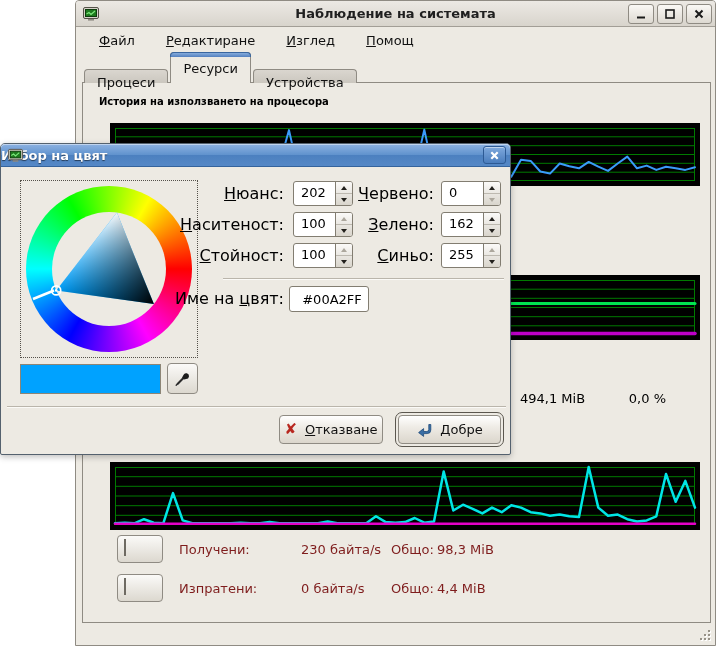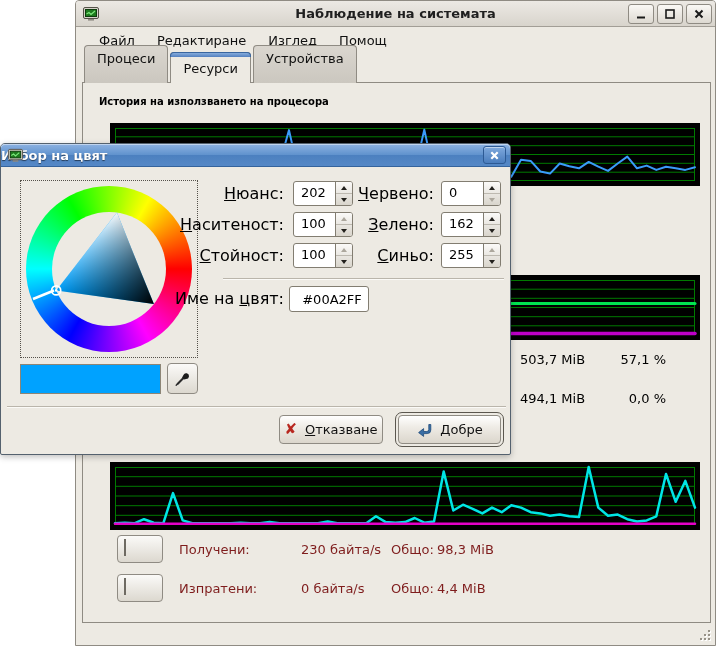--- a/index.html
+++ b/index.html
@@ -12,27 +12,27 @@
     background:#EDEAE3; border:1px solid #8F8B83; border-radius:4px 4px 0 0; }
   .titlebar { position:relative; height:26px; display:flex; align-items:center; justify-content:center;
     border-bottom:1px solid #A29E96; border-radius:3px 3px 0 0; }
   .titlebar.inactive { background:linear-gradient(#ECE9E4,#D8D4CC); }
   .titlebar .title-text { font-size:13px; font-weight:bold; color:#1F1F1F; }
   .app-icon { position:absolute; left:6px; top:4px; width:18px; height:18px; }
   .win-btns { position:absolute; right:3px; top:3px; display:flex; gap:3px; }
   .wbtn { width:26px; height:20px; border:1px solid #8F8B83; border-radius:3px;
     background:linear-gradient(#FAF8F5,#DDD9D1); display:flex; align-items:center; justify-content:center; }
 
-  .menubar { position:relative; height:26px; display:flex; align-items:center; padding-left:14px; gap:4px; }
+  .menubar { position:relative; height:26px; display:flex; align-items:center; padding-left:14px; gap:13px; }
   .menu-item { font-size:13px; color:#111; padding:3px 9px; }
 
   .tabs { position:absolute; top:52px; left:8px; height:30px; z-index:2; display:flex; align-items:flex-end; }
   .tab { position:relative; padding:5px 12px 6px; margin-right:2px; font-size:13px; color:#111;
     background:linear-gradient(#DAD6CF,#CBC7BF); border:1px solid #8F8B83; border-bottom:none;
-    border-radius:4px 4px 0 0; height:38px; }
+    border-radius:4px 4px 0 0; height:14px; }
   .tab.active { background:#EDEAE3; height:31px; padding-top:8px; }
   .tab.active::before { content:""; position:absolute; left:-1px; right:-1px; top:-1px; height:4px;
     background:linear-gradient(#86ACDC,#5380BF); border-radius:4px 4px 0 0; border:1px solid #39669F; border-bottom:none; }
 
   .content { position:absolute; left:6px; top:81px; width:629px; height:541px;
     border:1px solid #8F8B83; background:#EDEAE3; z-index:1; }
   .section-heading { position:absolute; left:16px; top:13px; font-size:10px; font-weight:bold; color:#000; }
   .chart { position:absolute; left:27px; background:#000; }
   .chart-cpu { top:40px; width:590px; height:63px; }
   .chart-mem { top:192px; width:590px; height:65px; }
@@ -171,24 +171,20 @@
           <line x1="5" y1="14.2" x2="585" y2="14.2" stroke="#007A00" stroke-width="1"></line>
           <line x1="5" y1="23.3" x2="585" y2="23.3" stroke="#007A00" stroke-width="1"></line>
           <line x1="5" y1="32.5" x2="585" y2="32.5" stroke="#007A00" stroke-width="1"></line>
           <line x1="5" y1="41.7" x2="585" y2="41.7" stroke="#007A00" stroke-width="1"></line>
           <line x1="5" y1="50.8" x2="585" y2="50.8" stroke="#007A00" stroke-width="1"></line>
           <rect x="5.5" y="5.5" width="579" height="54" fill="none" stroke="#007A00" stroke-width="1"></rect>
           <polyline points="5.0,58.4 585.0,58.4" fill="none" stroke="#BE00C8" stroke-width="3.5" stroke-linejoin="round" stroke-linecap="round"></polyline>
           <polyline points="5.0,28.6 585.0,28.6" fill="none" stroke="#00E550" stroke-width="3" stroke-linejoin="round" stroke-linecap="round"></polyline>
         </svg></div>
 
-    <div class="mem-row mem-row-1">
-      <span class="size">503,7 MiB</span>
-      <span class="pct">57,1 %</span>
-    </div>
     <div class="mem-row mem-row-2">
       <span class="size">494,1 MiB</span>
       <span class="pct">0,0 %</span>
     </div>
 
     <div class="chart chart-net"><svg width="590" height="68">
           <rect x="0" y="0" width="590" height="68" fill="#000000"></rect>
           <line x1="5" y1="14.7" x2="585" y2="14.7" stroke="#007A00" stroke-width="1"></line>
           <line x1="5" y1="24.3" x2="585" y2="24.3" stroke="#007A00" stroke-width="1"></line>
           <line x1="5" y1="34.0" x2="585" y2="34.0" stroke="#007A00" stroke-width="1"></line>

